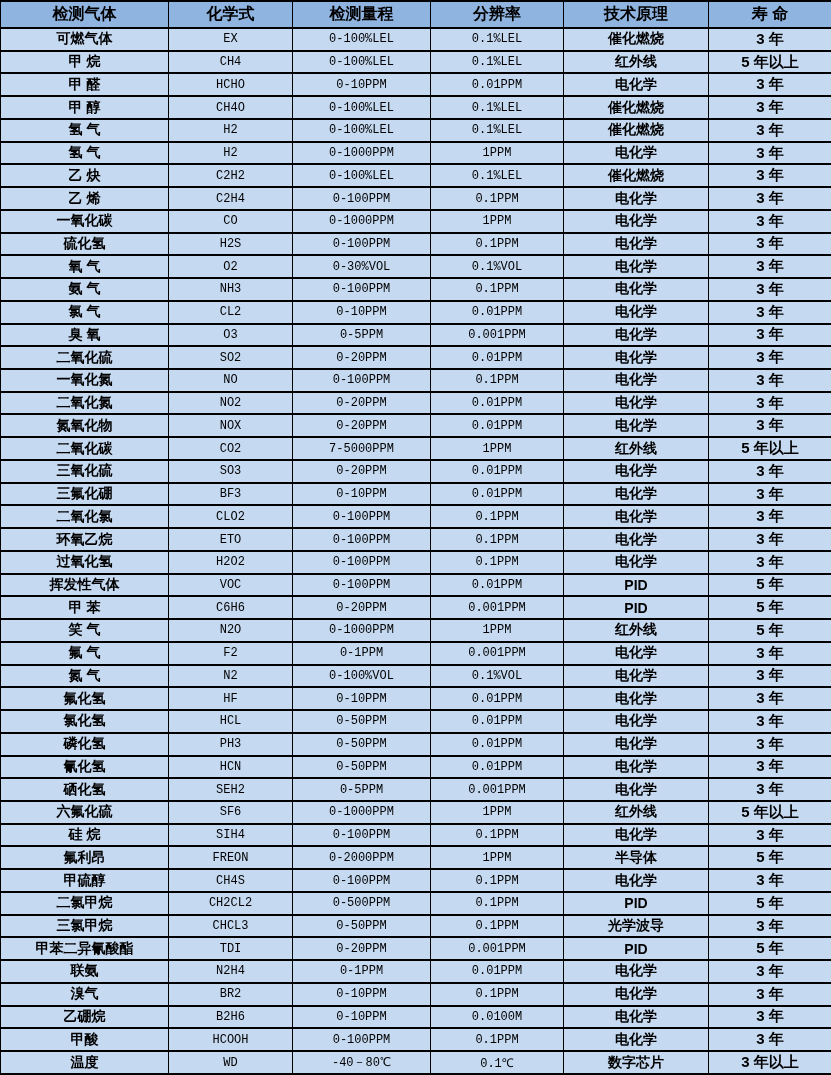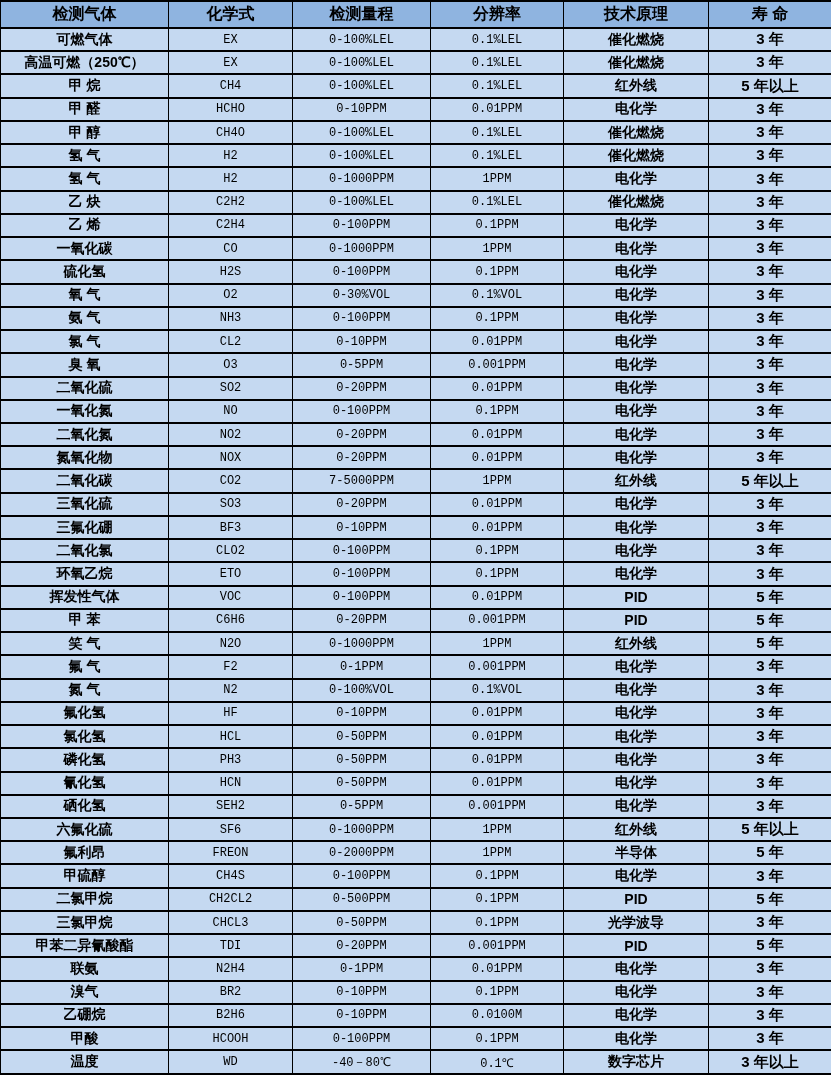--- a/index.html
+++ b/index.html
@@ -81,28 +81,20 @@
   <tbody id="body-rows">
       <tr>
         <td class="cjk">可燃气体</td>
         <td class="mono">EX</td>
         <td class="mono">0-100%LEL</td>
         <td class="mono">0.1%LEL</td>
         <td class="cjk">催化燃烧</td>
         <td class="life">3 年</td>
       </tr>
       <tr>
-        <td class="cjk">高温可燃（250℃）</td>
-        <td class="mono">EX</td>
-        <td class="mono">0-100%LEL</td>
-        <td class="mono">0.1%LEL</td>
-        <td class="cjk">催化燃烧</td>
-        <td class="life">3 年</td>
-      </tr>
-      <tr>
         <td class="cjk">甲 烷</td>
         <td class="mono">CH4</td>
         <td class="mono">0-100%LEL</td>
         <td class="mono">0.1%LEL</td>
         <td class="cjk">红外线</td>
         <td class="life">5 年以上</td>
       </tr>
       <tr>
         <td class="cjk">甲 醛</td>
         <td class="mono">HCHO</td>
@@ -265,20 +257,28 @@
       </tr>
       <tr>
         <td class="cjk">环氧乙烷</td>
         <td class="mono">ETO</td>
         <td class="mono">0-100PPM</td>
         <td class="mono">0.1PPM</td>
         <td class="cjk">电化学</td>
         <td class="life">3 年</td>
       </tr>
       <tr>
+        <td class="cjk">过氧化氢</td>
+        <td class="mono">H2O2</td>
+        <td class="mono">0-100PPM</td>
+        <td class="mono">0.1PPM</td>
+        <td class="cjk">电化学</td>
+        <td class="life">3 年</td>
+      </tr>
+      <tr>
         <td class="cjk">挥发性气体</td>
         <td class="mono">VOC</td>
         <td class="mono">0-100PPM</td>
         <td class="mono">0.01PPM</td>
         <td class="cjk">PID</td>
         <td class="life">5 年</td>
       </tr>
       <tr>
         <td class="cjk">甲 苯</td>
         <td class="mono">C6H6</td>
@@ -351,20 +351,28 @@
         <td class="cjk">电化学</td>
         <td class="life">3 年</td>
       </tr>
       <tr>
         <td class="cjk">六氟化硫</td>
         <td class="mono">SF6</td>
         <td class="mono">0-1000PPM</td>
         <td class="mono">1PPM</td>
         <td class="cjk">红外线</td>
         <td class="life">5 年以上</td>
+      </tr>
+      <tr>
+        <td class="cjk">硅 烷</td>
+        <td class="mono">SIH4</td>
+        <td class="mono">0-100PPM</td>
+        <td class="mono">0.1PPM</td>
+        <td class="cjk">电化学</td>
+        <td class="life">3 年</td>
       </tr>
       <tr>
         <td class="cjk">氟利昂</td>
         <td class="mono">FREON</td>
         <td class="mono">0-2000PPM</td>
         <td class="mono">1PPM</td>
         <td class="cjk">半导体</td>
         <td class="life">5 年</td>
       </tr>
       <tr>

